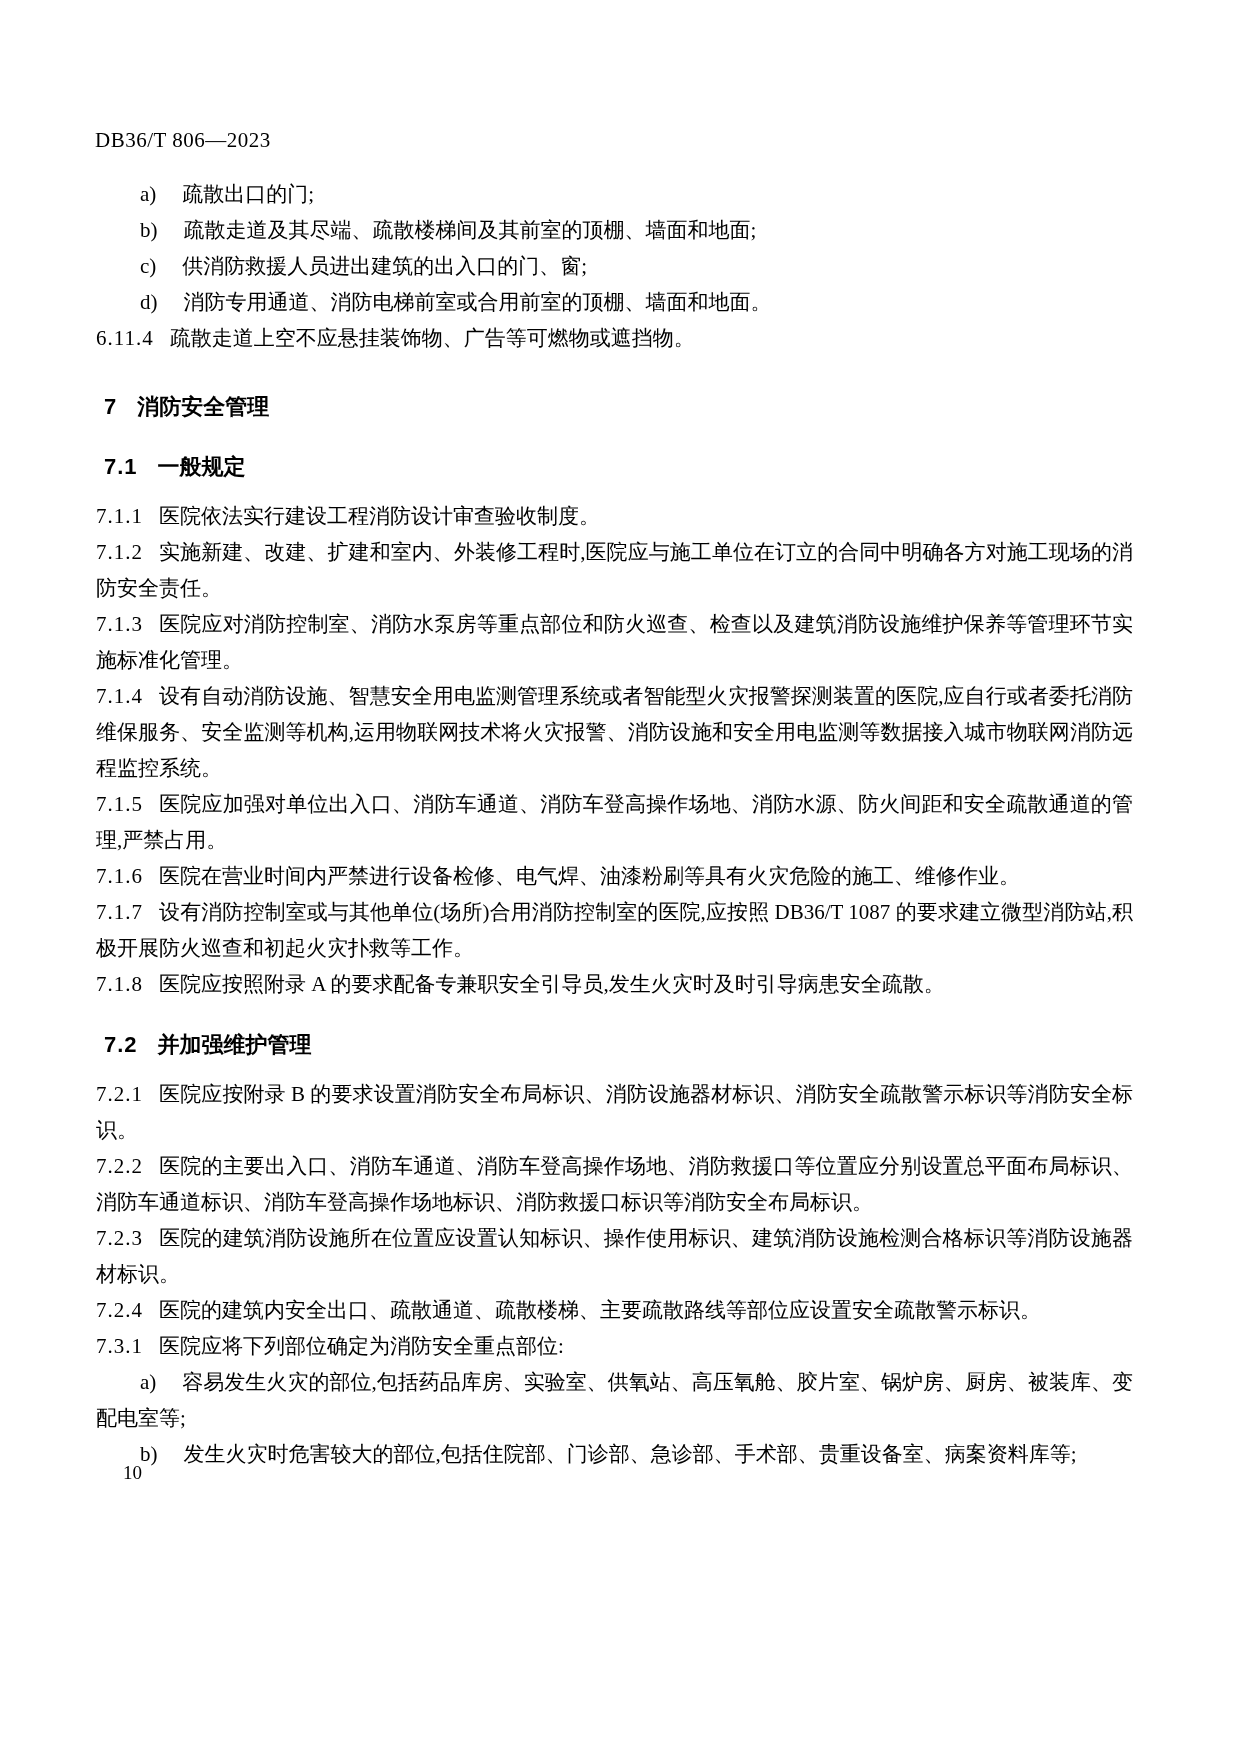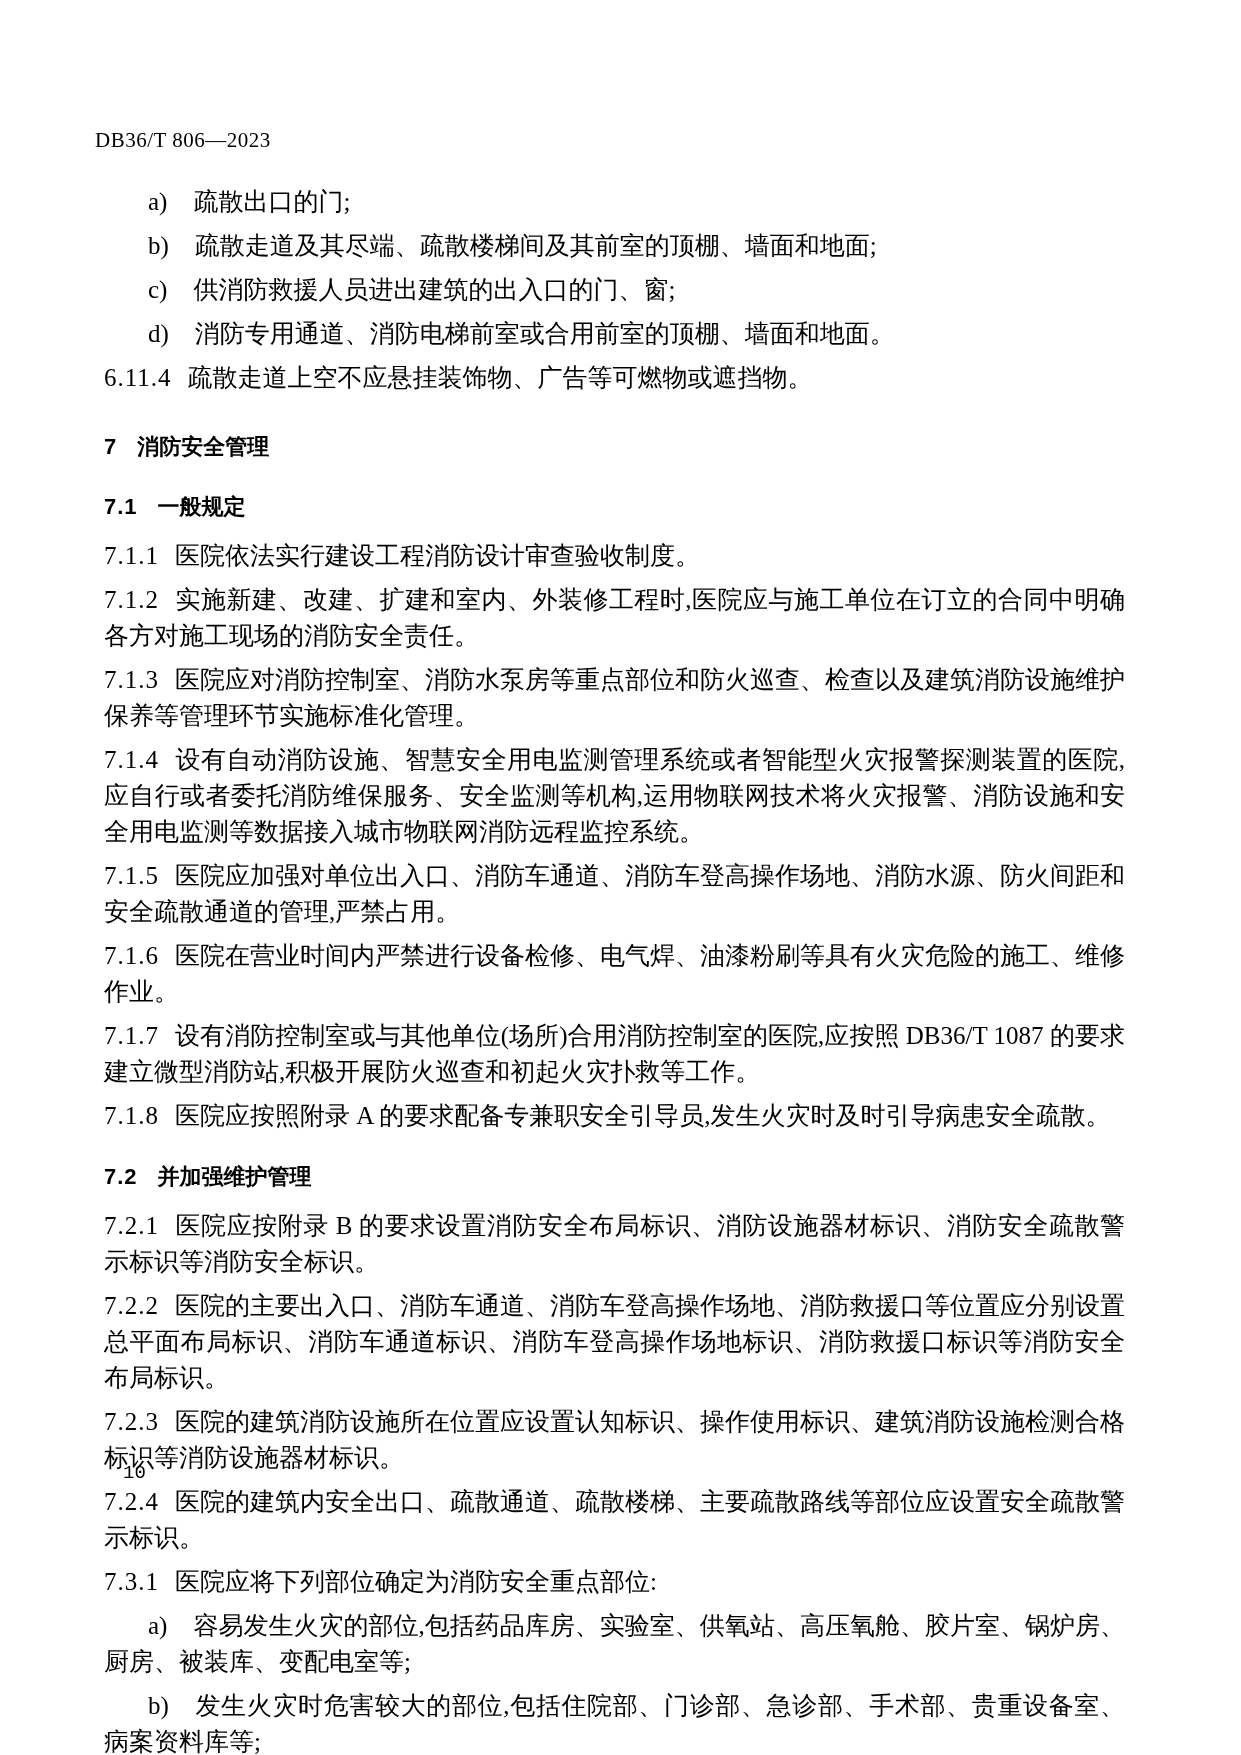--- a/index.html
+++ b/index.html
@@ -25,22 +25,22 @@
     letter-spacing: 0.5px;
     font-family: "Liberation Serif", "DejaVu Serif", serif;
   }
   .content {
     position: absolute;
     top: 176px;
     left: 96px;
     right: 95px;
   }
   .content p {
-    margin: 8px;
-    font-size: 25px;
+    margin: 0;
+    font-size: 21px;
     line-height: 36px;
     text-align: justify;
   }
   .list-item {
     text-indent: 44px;
   }
   .li-label {
     display: inline-block;
     text-indent: 0;
     margin-right: 26px;
@@ -67,21 +67,21 @@
   }
   .h-num {
     margin-right: 20px;
     letter-spacing: 1px;
   }
   .page-number {
     position: absolute;
     left: 123px;
     top: 1462px;
     font-size: 19px;
-    font-family: Liberation Mono, monospace;
+    font-family: Liberation Serif, serif;
   }
 </style>
 </head>
 <body>
 
 <div class="page">
 
   <div class="doc-number">DB36/T 806—2023</div>
 
   <div class="content">

